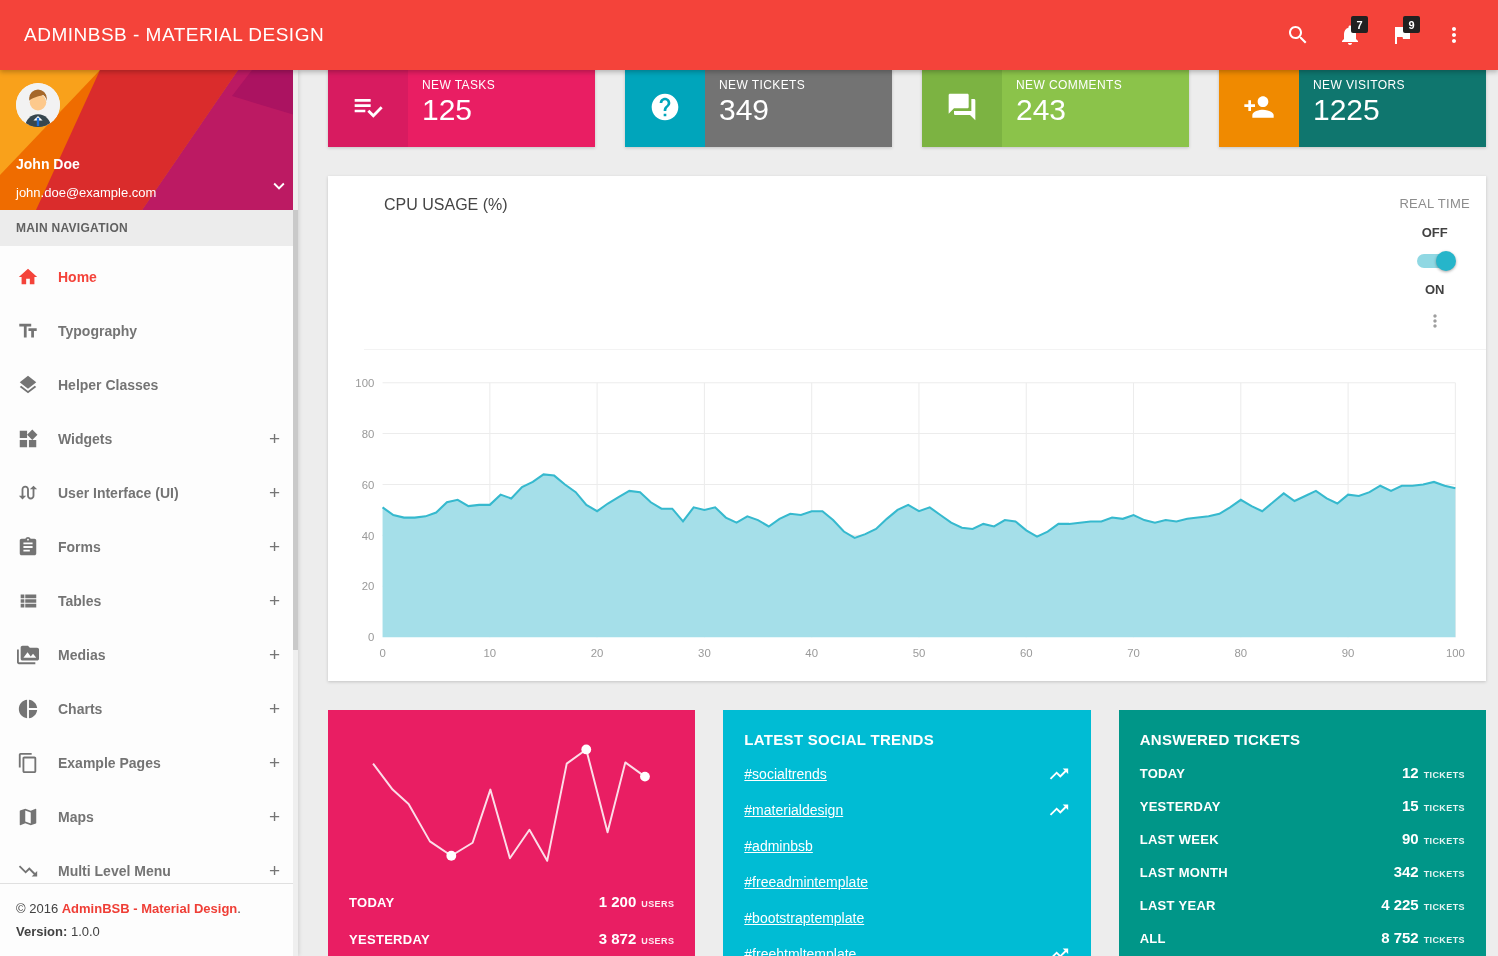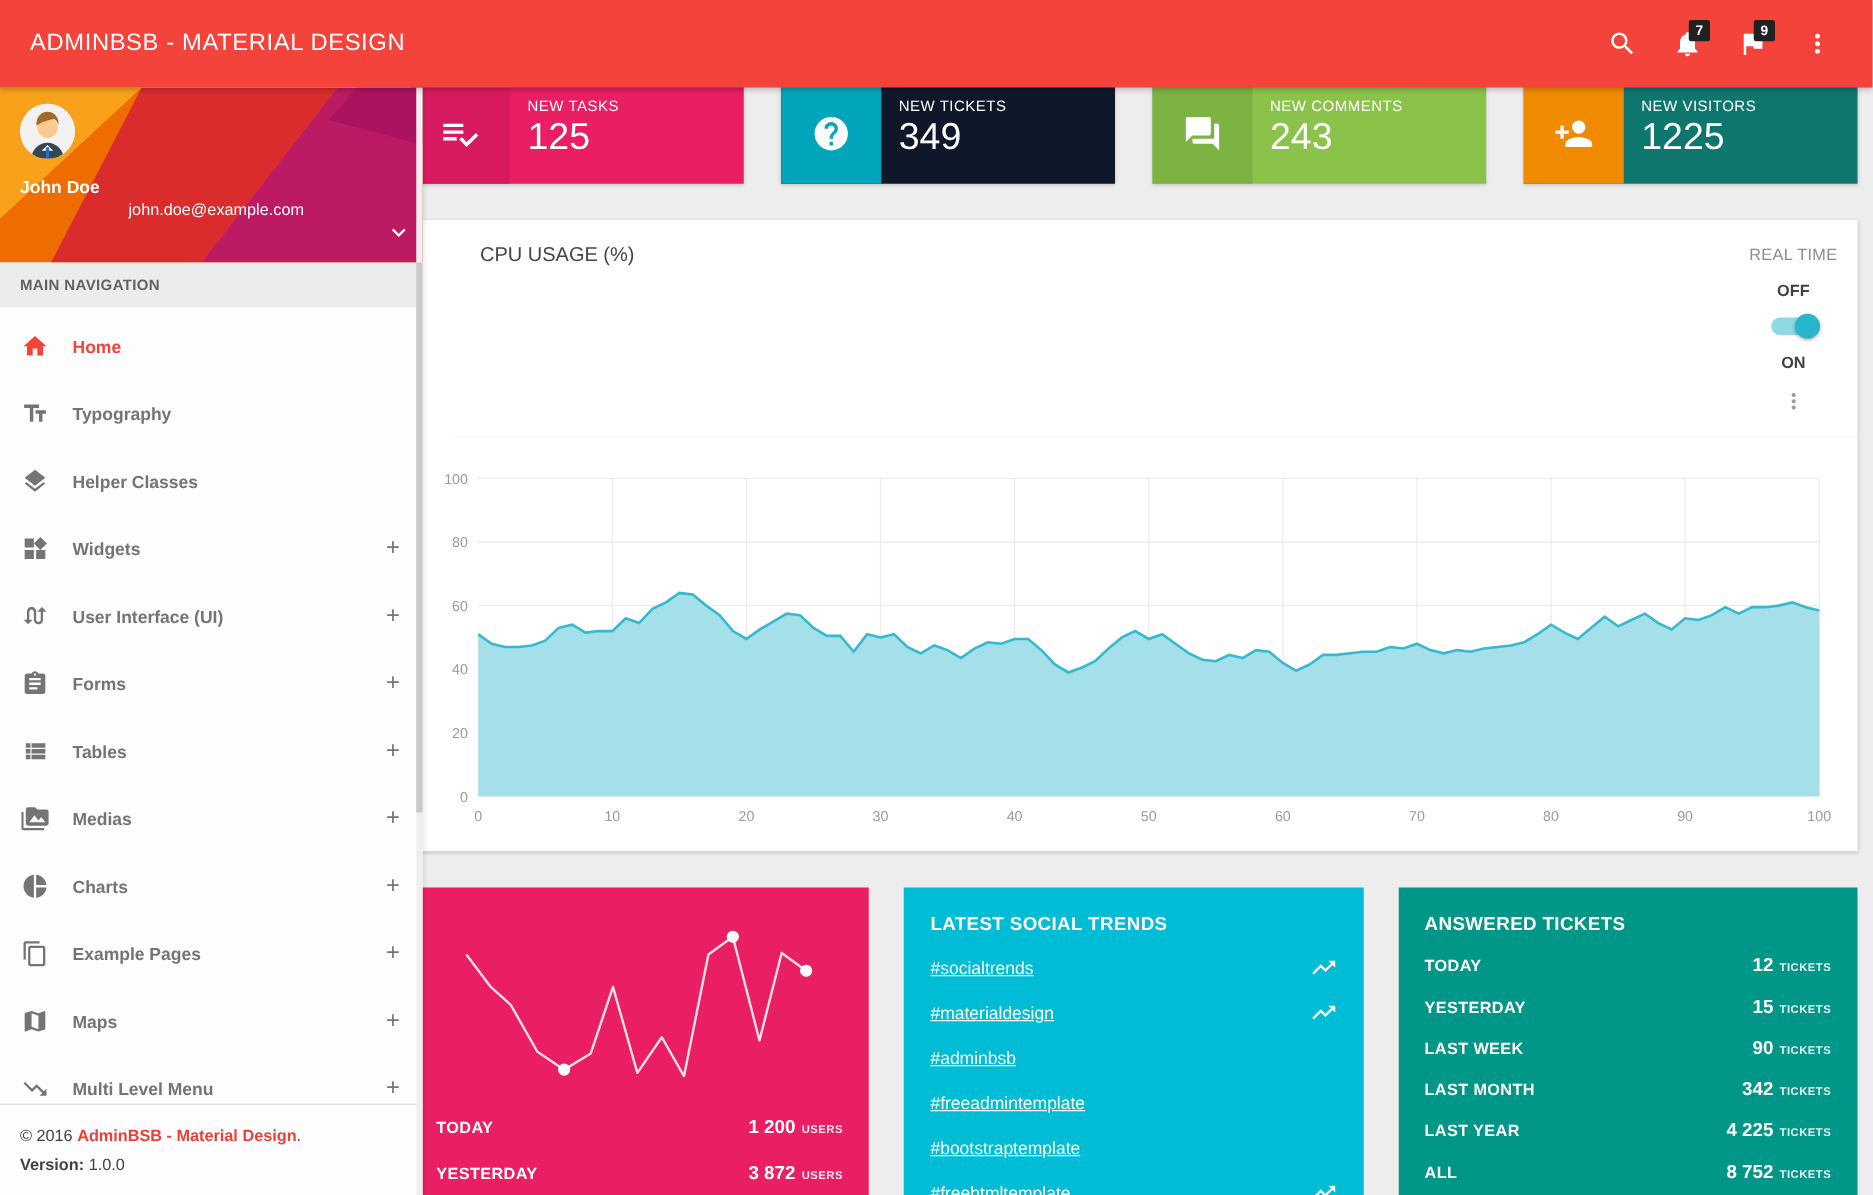--- a/index.html
+++ b/index.html
@@ -14,31 +14,31 @@
   .appbar-title { color: #fff; font-size: 19px; font-weight: 500; letter-spacing: .5px; }
   .bar-icons { margin-left: auto; display: flex; align-items: center; gap: 12px; }
   .icon-btn { position: relative; width: 40px; height: 40px; border: 0; background: transparent;
     display: flex; align-items: center; justify-content: center; cursor: pointer; }
   .icon-btn svg { width: 24px; height: 24px; fill: #fff; }
   .badge { position: absolute; top: 1px; right: 2px; min-width: 17px; height: 17px;
     background: #212121; color: #fff; font-size: 11px; font-weight: 700;
     display: flex; align-items: center; justify-content: center; border-radius: 2px; padding: 0 3px; }
 
   
-  .sidebar { position: fixed; top: 70px; left: 0; width: 338px; bottom: 0;
+  .sidebar { position: fixed; top: 70px; left: 0; width: 298px; bottom: 0;
     background: #fdfdfd; z-index: 20; display: flex; flex-direction: column;
     box-shadow: 1px 0 4px rgba(0,0,0,.12); }
   .user-info { position: relative; height: 140px; overflow: hidden; flex: 0 0 auto; }
   .user-info .bg { position: absolute; inset: 0; width: 100%; height: 100%; }
   .avatar { position: absolute; top: 13px; left: 16px; width: 44px; height: 44px;
     border-radius: 50%; overflow: hidden; cursor: pointer; background: #f5f5f5; }
   .avatar svg { width: 100%; height: 100%; display: block; }
   .u-text { position: absolute; left: 16px; right: 8px; bottom: 10px; color: #fff; }
   .u-name { font-size: 14px; font-weight: 700; margin-bottom: 3px; }
-  .u-row { display: flex; align-items: center; flex-direction: column; }
+  .u-row { display: flex; align-items: flex-end; }
   .u-email { font-size: 13px; }
   .chev-btn { margin-left: auto; background: transparent; border: 0; cursor: pointer; }
   .chev-btn svg { width: 22px; height: 22px; fill: #fff; }
   .nav-header { background: #ececec; color: #616161; font-size: 12px; font-weight: 700;
     padding: 11px 16px; letter-spacing: .3px; }
   .menu { flex: 1 1 auto; padding-top: 4px; overflow: hidden; }
   .menu-item { display: flex; align-items: center; height: 54px; padding: 0 18px 0 17px;
     cursor: pointer; color: #747474; }
   .menu-item svg { width: 22px; height: 22px; fill: #747474; flex: 0 0 auto; }
   .menu-item .lbl { margin-left: 19px; font-size: 14px; font-weight: 700; }
@@ -263,21 +263,21 @@
         <div class="info-icon" style="background: rgb(216, 27, 96);">
           <svg viewBox="0 0 24 24">
             <path d="M14 10H2v2h12v-2zm0-4H2v2h12V6zM2 16h8v-2H2v2zm19.5-4.5L23 13l-6.99 7-4.51-4.5L13 14l3.01 3 5.49-5.5z"></path>
           </svg>
         </div>
         <div class="info-content">
           <div class="info-label">NEW TASKS</div>
           <div class="info-value">125</div>
         </div>
       </div>
-      <div class="info-box" style="background: #0f172a;">
+      <div class="info-box" style="background: #737373;">
         <div class="info-icon" style="background: rgb(0, 165, 187);">
           <svg viewBox="0 0 24 24">
             <path d="M12 2C6.48 2 2 6.48 2 12s4.48 10 10 10 10-4.48 10-10S17.52 2 12 2zm1 17h-2v-2h2v2zm2.07-7.75l-.9.92C13.45 12.9 13 13.5 13 15h-2v-.5c0-1.1.45-2.1 1.17-2.83l1.24-1.26c.37-.36.59-.86.59-1.41 0-1.1-.9-2-2-2s-2 .9-2 2H8c0-2.21 1.79-4 4-4s4 1.79 4 4c0 .88-.36 1.68-.93 2.25z"></path>
           </svg>
         </div>
         <div class="info-content">
           <div class="info-label">NEW TICKETS</div>
           <div class="info-value">349</div>
         </div>
       </div>

